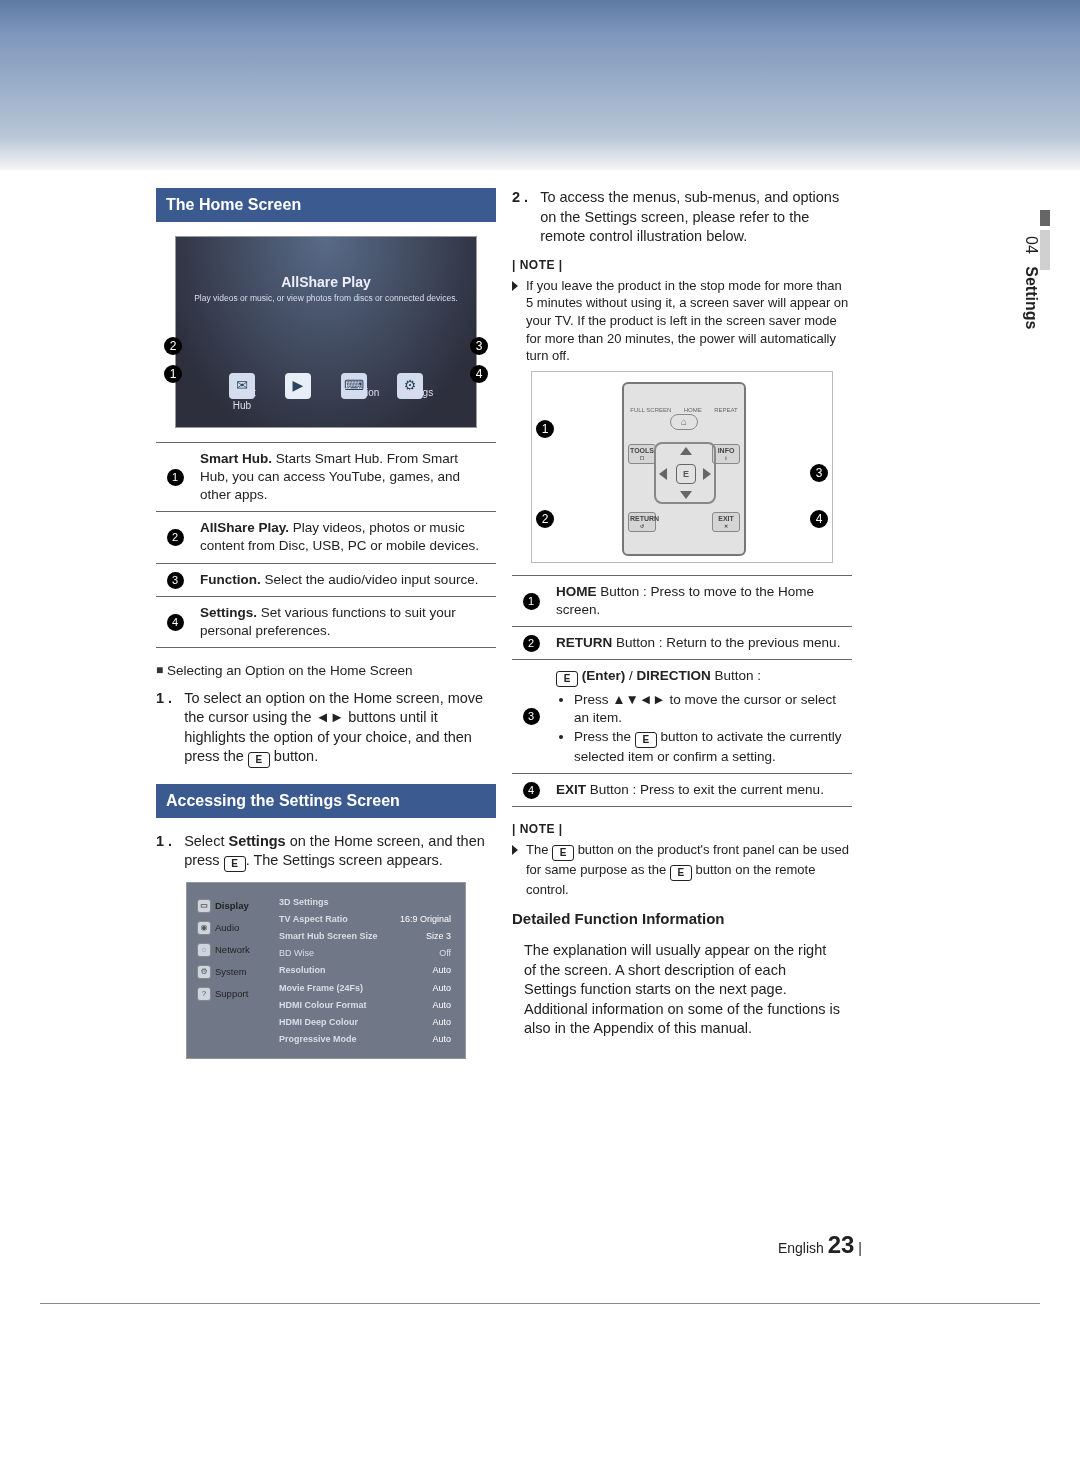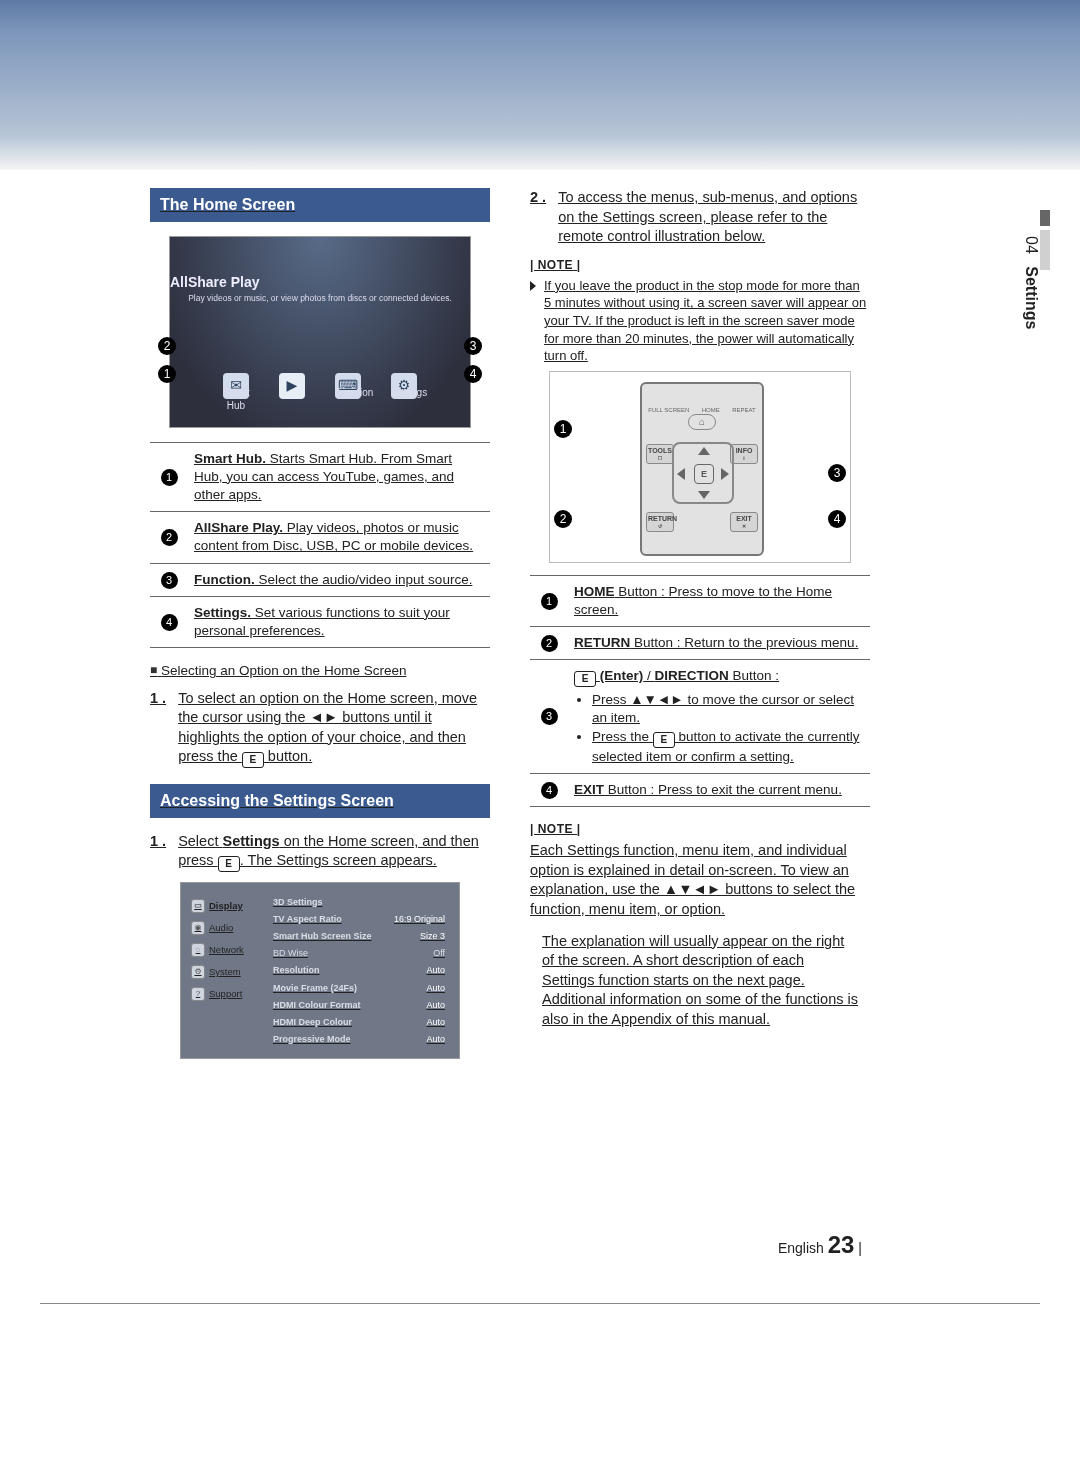--- a/index.html
+++ b/index.html
@@ -49,25 +49,24 @@
     position: absolute;
     right: 30px;
     top: 210px;
     width: 10px;
     height: 16px;
     background: #666;
   }
   .cols {
     position: absolute;
     top: 188px;
-    left: 150px;
+    left: 156px;
     width: 720px;
     display: flex;
-    gap: 40px;
-    text-decoration: underline;
+    gap: 16px;
   }
   .col {
     width: 340px;
     font-size: 14.5px;
     line-height: 1.35;
   }
   .section-bar {
     background: #3b5b90;
     color: #fff;
     font-size: 16px;
@@ -81,21 +80,21 @@
     width: 300px;
     height: 190px;
     margin: 0 auto 14px auto;
     background: radial-gradient(ellipse at top, #586b88 0%, #2d2f3d 80%);
     border: 1px solid #999;
   }
   .home-gfx .title {
     position: absolute;
     top: 36px;
     width: 100%;
-    text-align: left;
+    text-align: center;
     color: #eef;
     font-size: 14px;
     font-weight: bold;
   }
   .home-gfx .sub {
     position: absolute;
     top: 56px;
     width: 100%;
     text-align: center;
     color: #dde;
@@ -609,22 +608,28 @@
           </td>
         </tr>
         <tr>
           <td class="num"><span class="bullet">4</span></td>
           <td><b>EXIT</b><span> Button : Press to exit the current menu.</span></td>
         </tr>
       </tbody>
         </table>
 
       <div class="note-label">| NOTE |</div>
-
-      <p style="margin:0 0 4px 0;">Each Settings function, menu item, and individual option is explained in detail on-screen. To view an explanation, use the ▲▼◄► buttons to select the function, menu item, or option.</p>
+      <div class="note-item">
+        <div class="tri"></div>
+        <span>
+          <span>The </span><span class="cbtn">E</span><span> button on the product's front panel can be used for same purpose as the </span><span class="cbtn">E</span><span> button on the remote control.</span>
+        </span>
+      </div>
+
+      <h4 class="subhead" style="font-size:15px;">Detailed Function Information</h4>
       <p style="margin:12px;">The explanation will usually appear on the right of the screen. A short description of each Settings function starts on the next page. Additional information on some of the functions is also in the Appendix of this manual.</p>
     </div>
   </div>
 
   <div class="footer">
     <span>English</span>
     <span class="pg">23</span>
     <span>|</span>
   </div>
 

